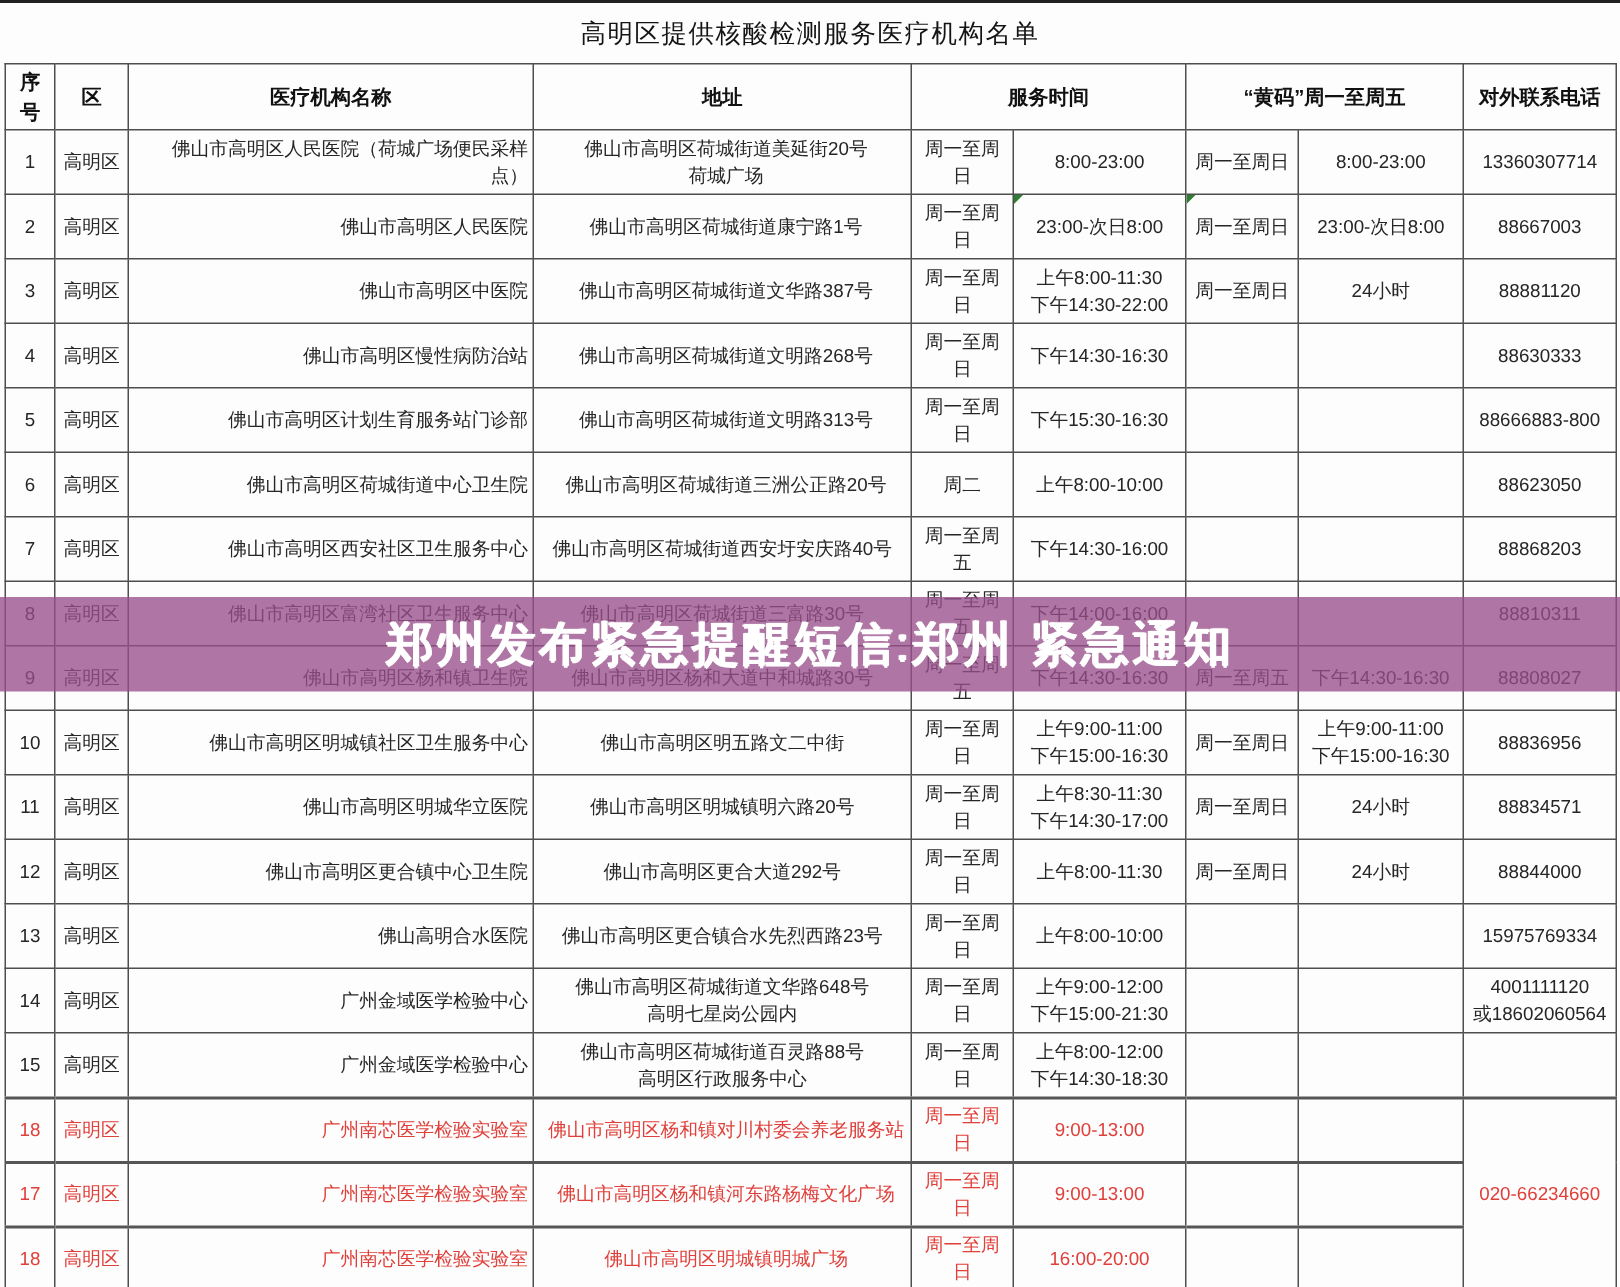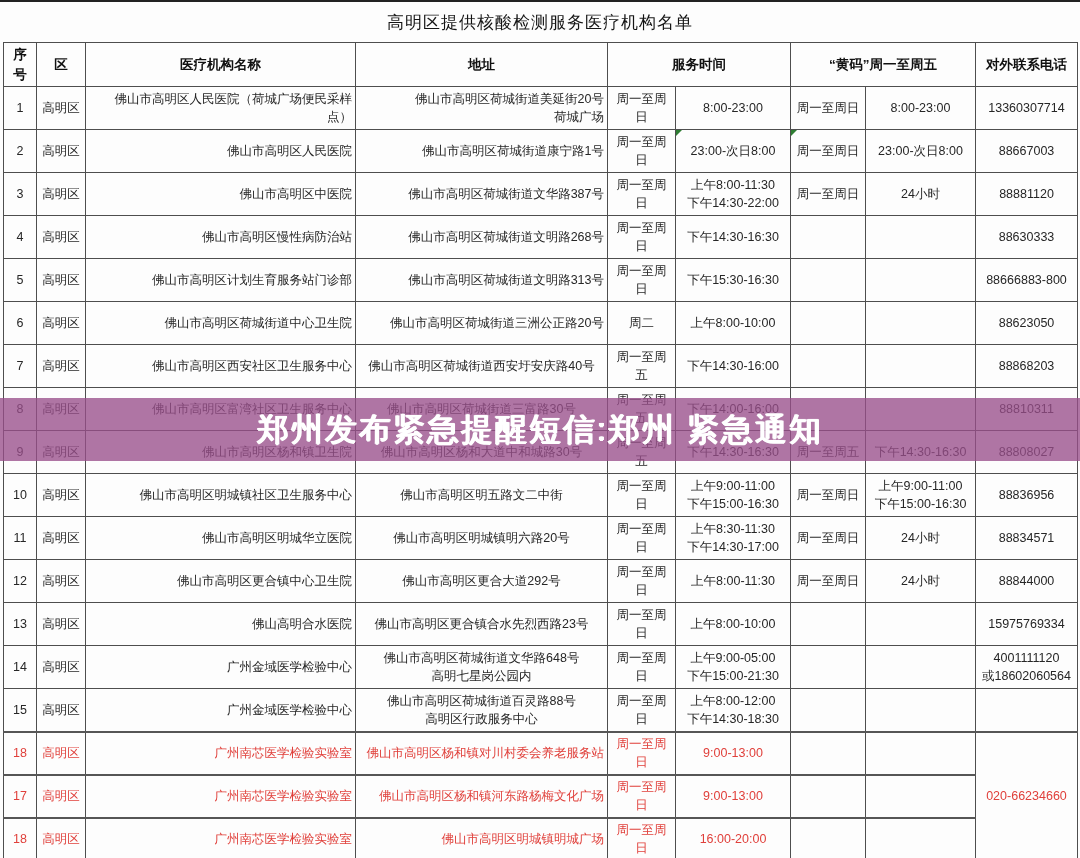--- a/index.html
+++ b/index.html
@@ -23,21 +23,21 @@
     border:1px solid #4e4e4e;
     font-size:12.5px; color:#262626;
     text-align:center; vertical-align:middle;
     padding:2px 3px; white-space:pre-line; line-height:1.45;
     position:relative; overflow:hidden;
   }
   thead tr { height:33px; }
   th { font-weight:bold; font-size:13.5px; color:#111; }
   tbody tr { height:43px; }
   td.c-name { text-align:right; padding-left:6px; }
-  td.a-left { text-align:right; padding-left:8px; }
+  td.a-left { text-align:center; padding-left:8px; }
   tr.red td { color:#e0403b; }
   tr.heavy td { border-top:2px solid #565656; }
   td.gmark::before {
     content:""; position:absolute; top:0; left:0; width:0; height:0;
     border-top:6px solid #2e7d32; border-right:6px solid transparent;
   }
   .banner {
     position:absolute; top:398px; left:0; width:1080px; height:63px;
     background:rgba(152,78,138,0.78);
     display:flex; align-items:center; justify-content:center;
@@ -228,21 +228,21 @@
         <td></td>
         <td>15975769334</td>
       </tr>
       <tr>
         <td>14</td>
         <td>高明区</td>
         <td class="c-name">广州金域医学检验中心</td>
         <td>佛山市高明区荷城街道文华路648号
 高明七星岗公园内</td>
         <td>周一至周日</td>
-        <td>上午9:00-05:00
+        <td>上午9:00-12:00
 下午15:00-21:30</td>
         <td></td>
         <td></td>
         <td>4001111120
 或18602060564</td>
       </tr>
       <tr>
         <td>15</td>
         <td>高明区</td>
         <td class="c-name">广州金域医学检验中心</td>

